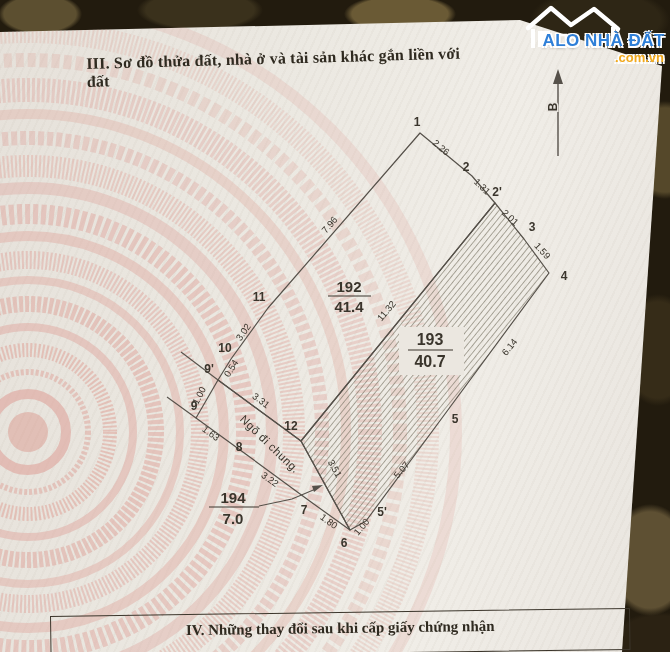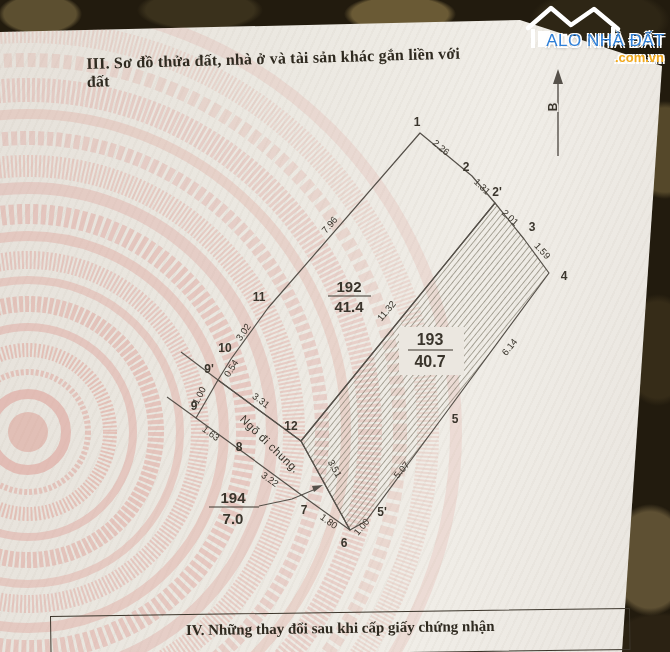--- a/index.html
+++ b/index.html
@@ -37,21 +37,21 @@
     position:absolute;left:50px;top:616px;width:578px;height:40px;
     border:1.5px solid #3c362c;transform:rotate(-0.8deg);transform-origin:left top;
     text-align:center;
   }
   .footer-title{
     margin-top:7px;font-family:"Liberation Serif",serif;font-weight:bold;
     font-size:15px;color:#2f2a20;
   }
   .logo{position:absolute;right:0;top:0;width:150px;height:72px;text-align:right;}
   .logo .brand{
-    position:absolute;right:5px;top:31px;font-size:17px;font-weight:normal;
+    position:absolute;right:5px;top:31px;font-size:17px;font-weight:bold;
     letter-spacing:.5px;white-space:nowrap;
     text-shadow:-1.5px -1.5px 0 #fff,1.5px -1.5px 0 #fff,-1.5px 1.5px 0 #fff,1.5px 1.5px 0 #fff,0 2px 3px rgba(0,0,0,.45);
   }
   .logo .domain{
     position:absolute;right:6px;top:50px;font-size:13px;font-weight:bold;
     text-shadow:-1.5px -1.5px 0 #fff,1.5px -1.5px 0 #fff,-1.5px 1.5px 0 #fff,1.5px 1.5px 0 #fff;
     margin-left:19px;
   }
 </style>
 </head>

